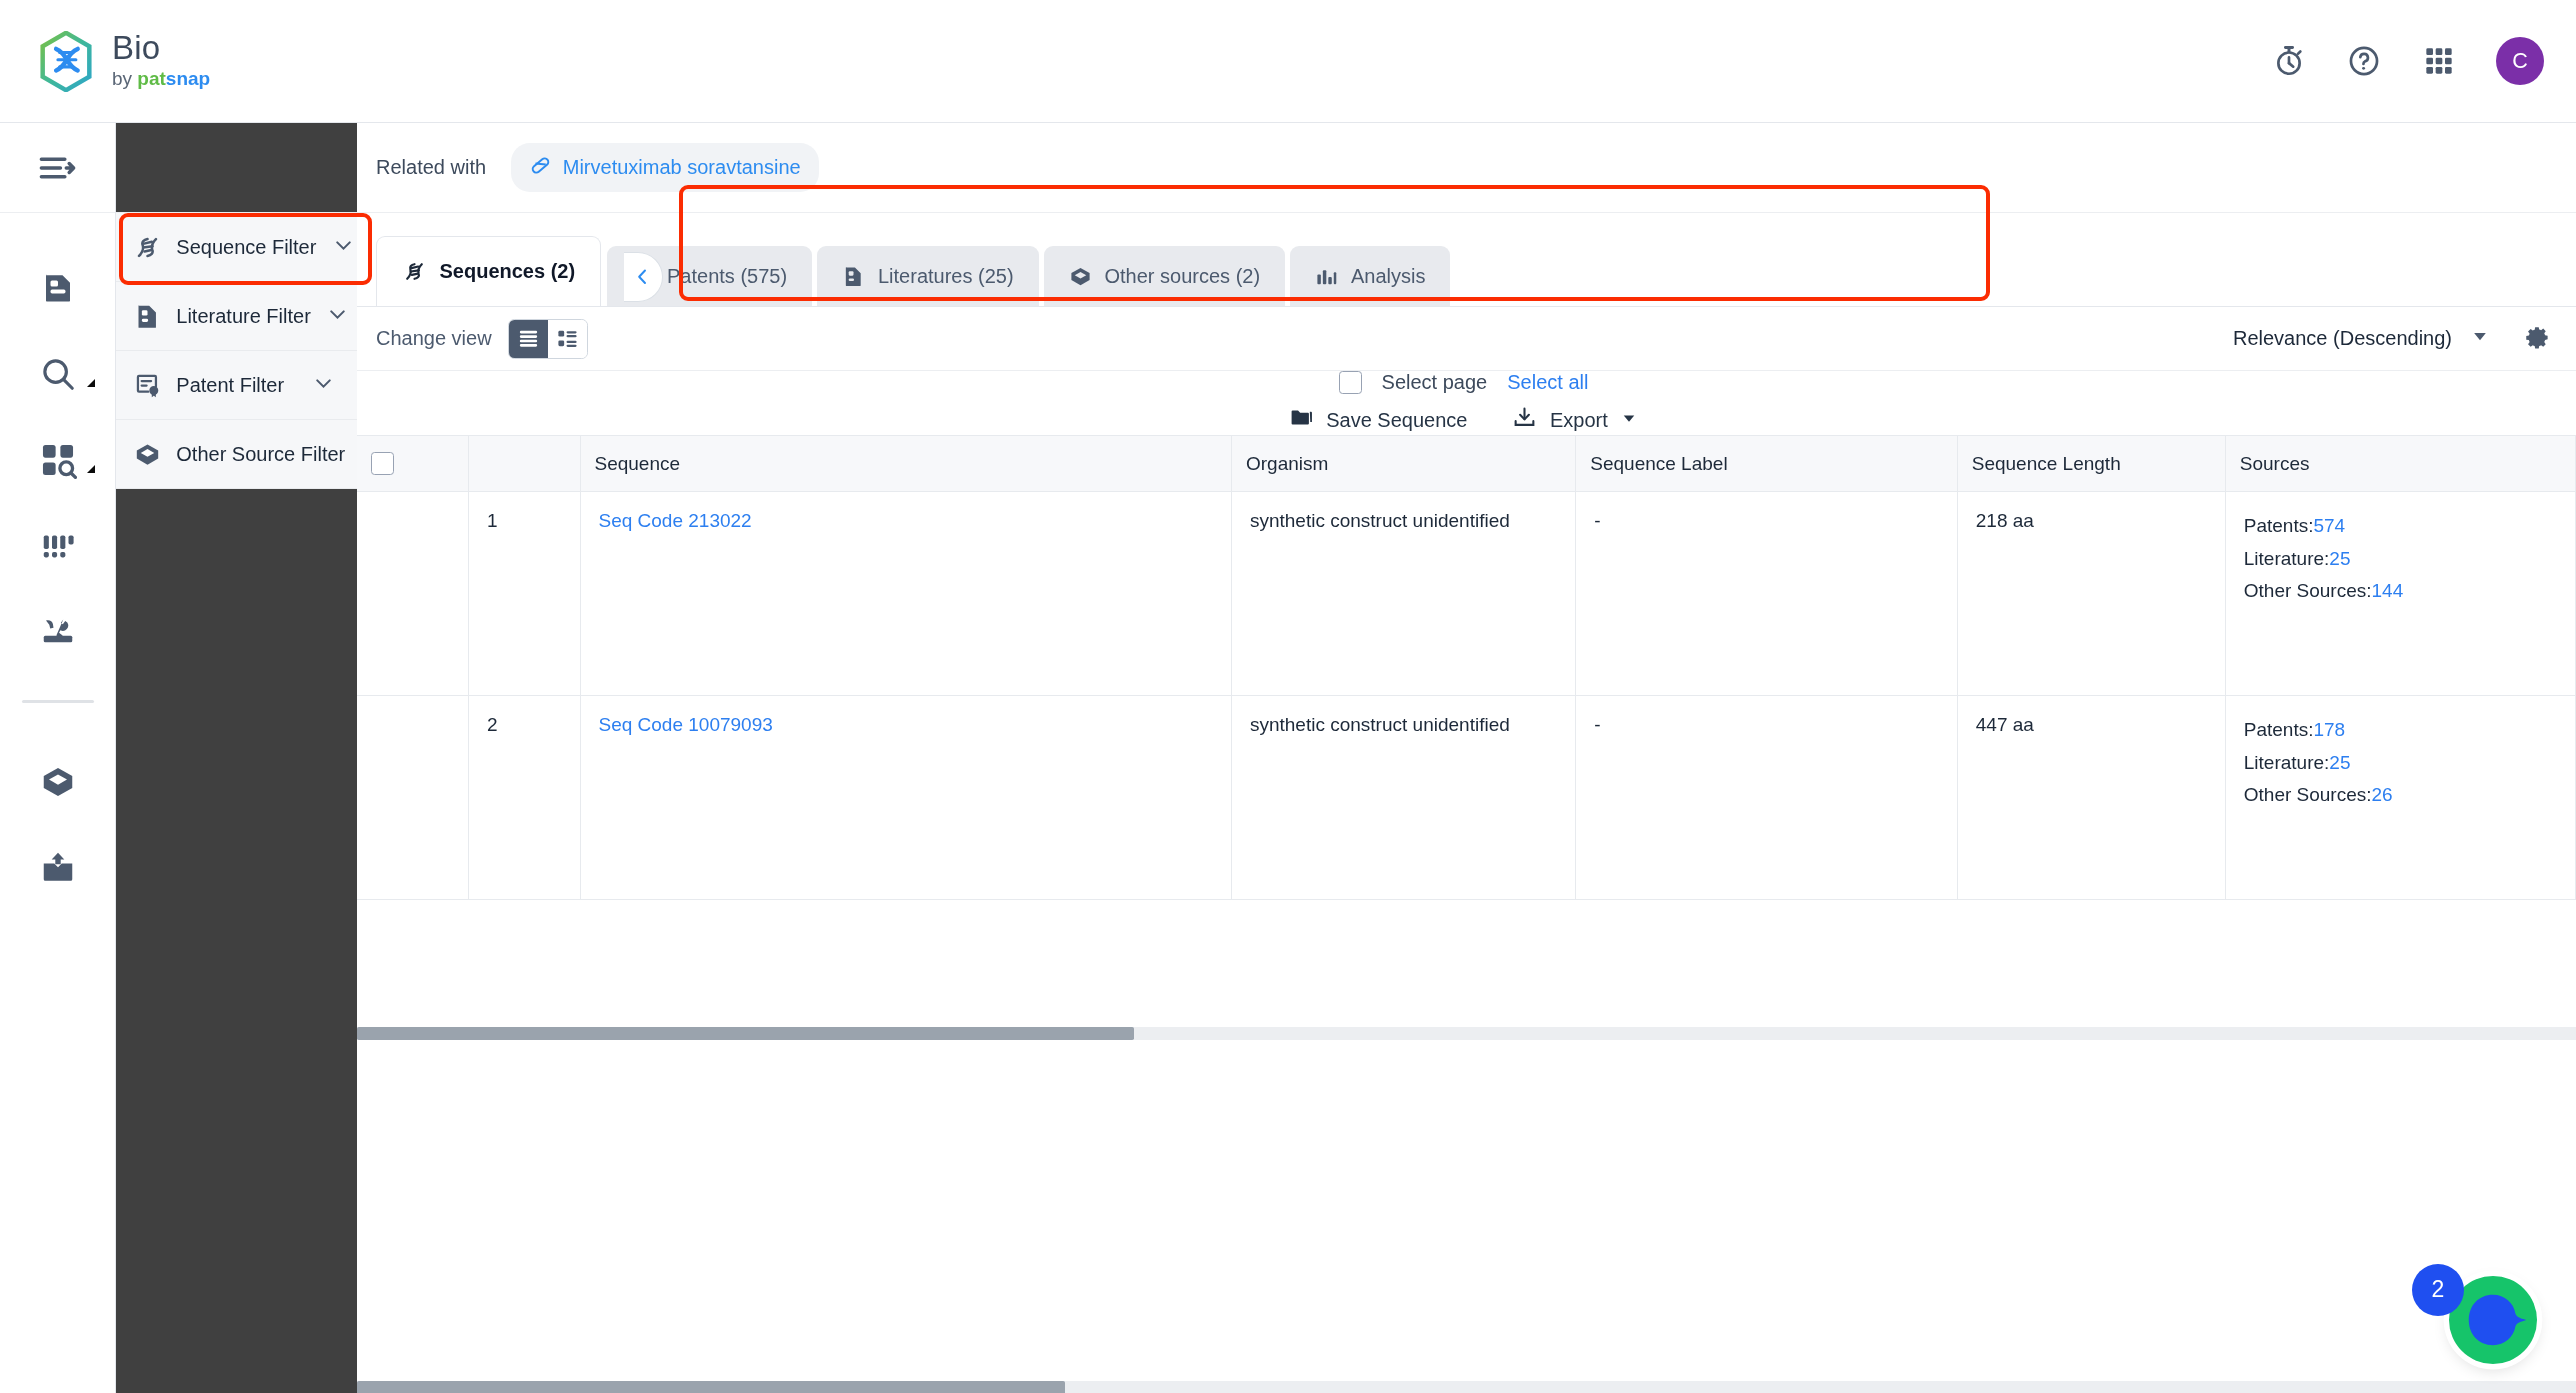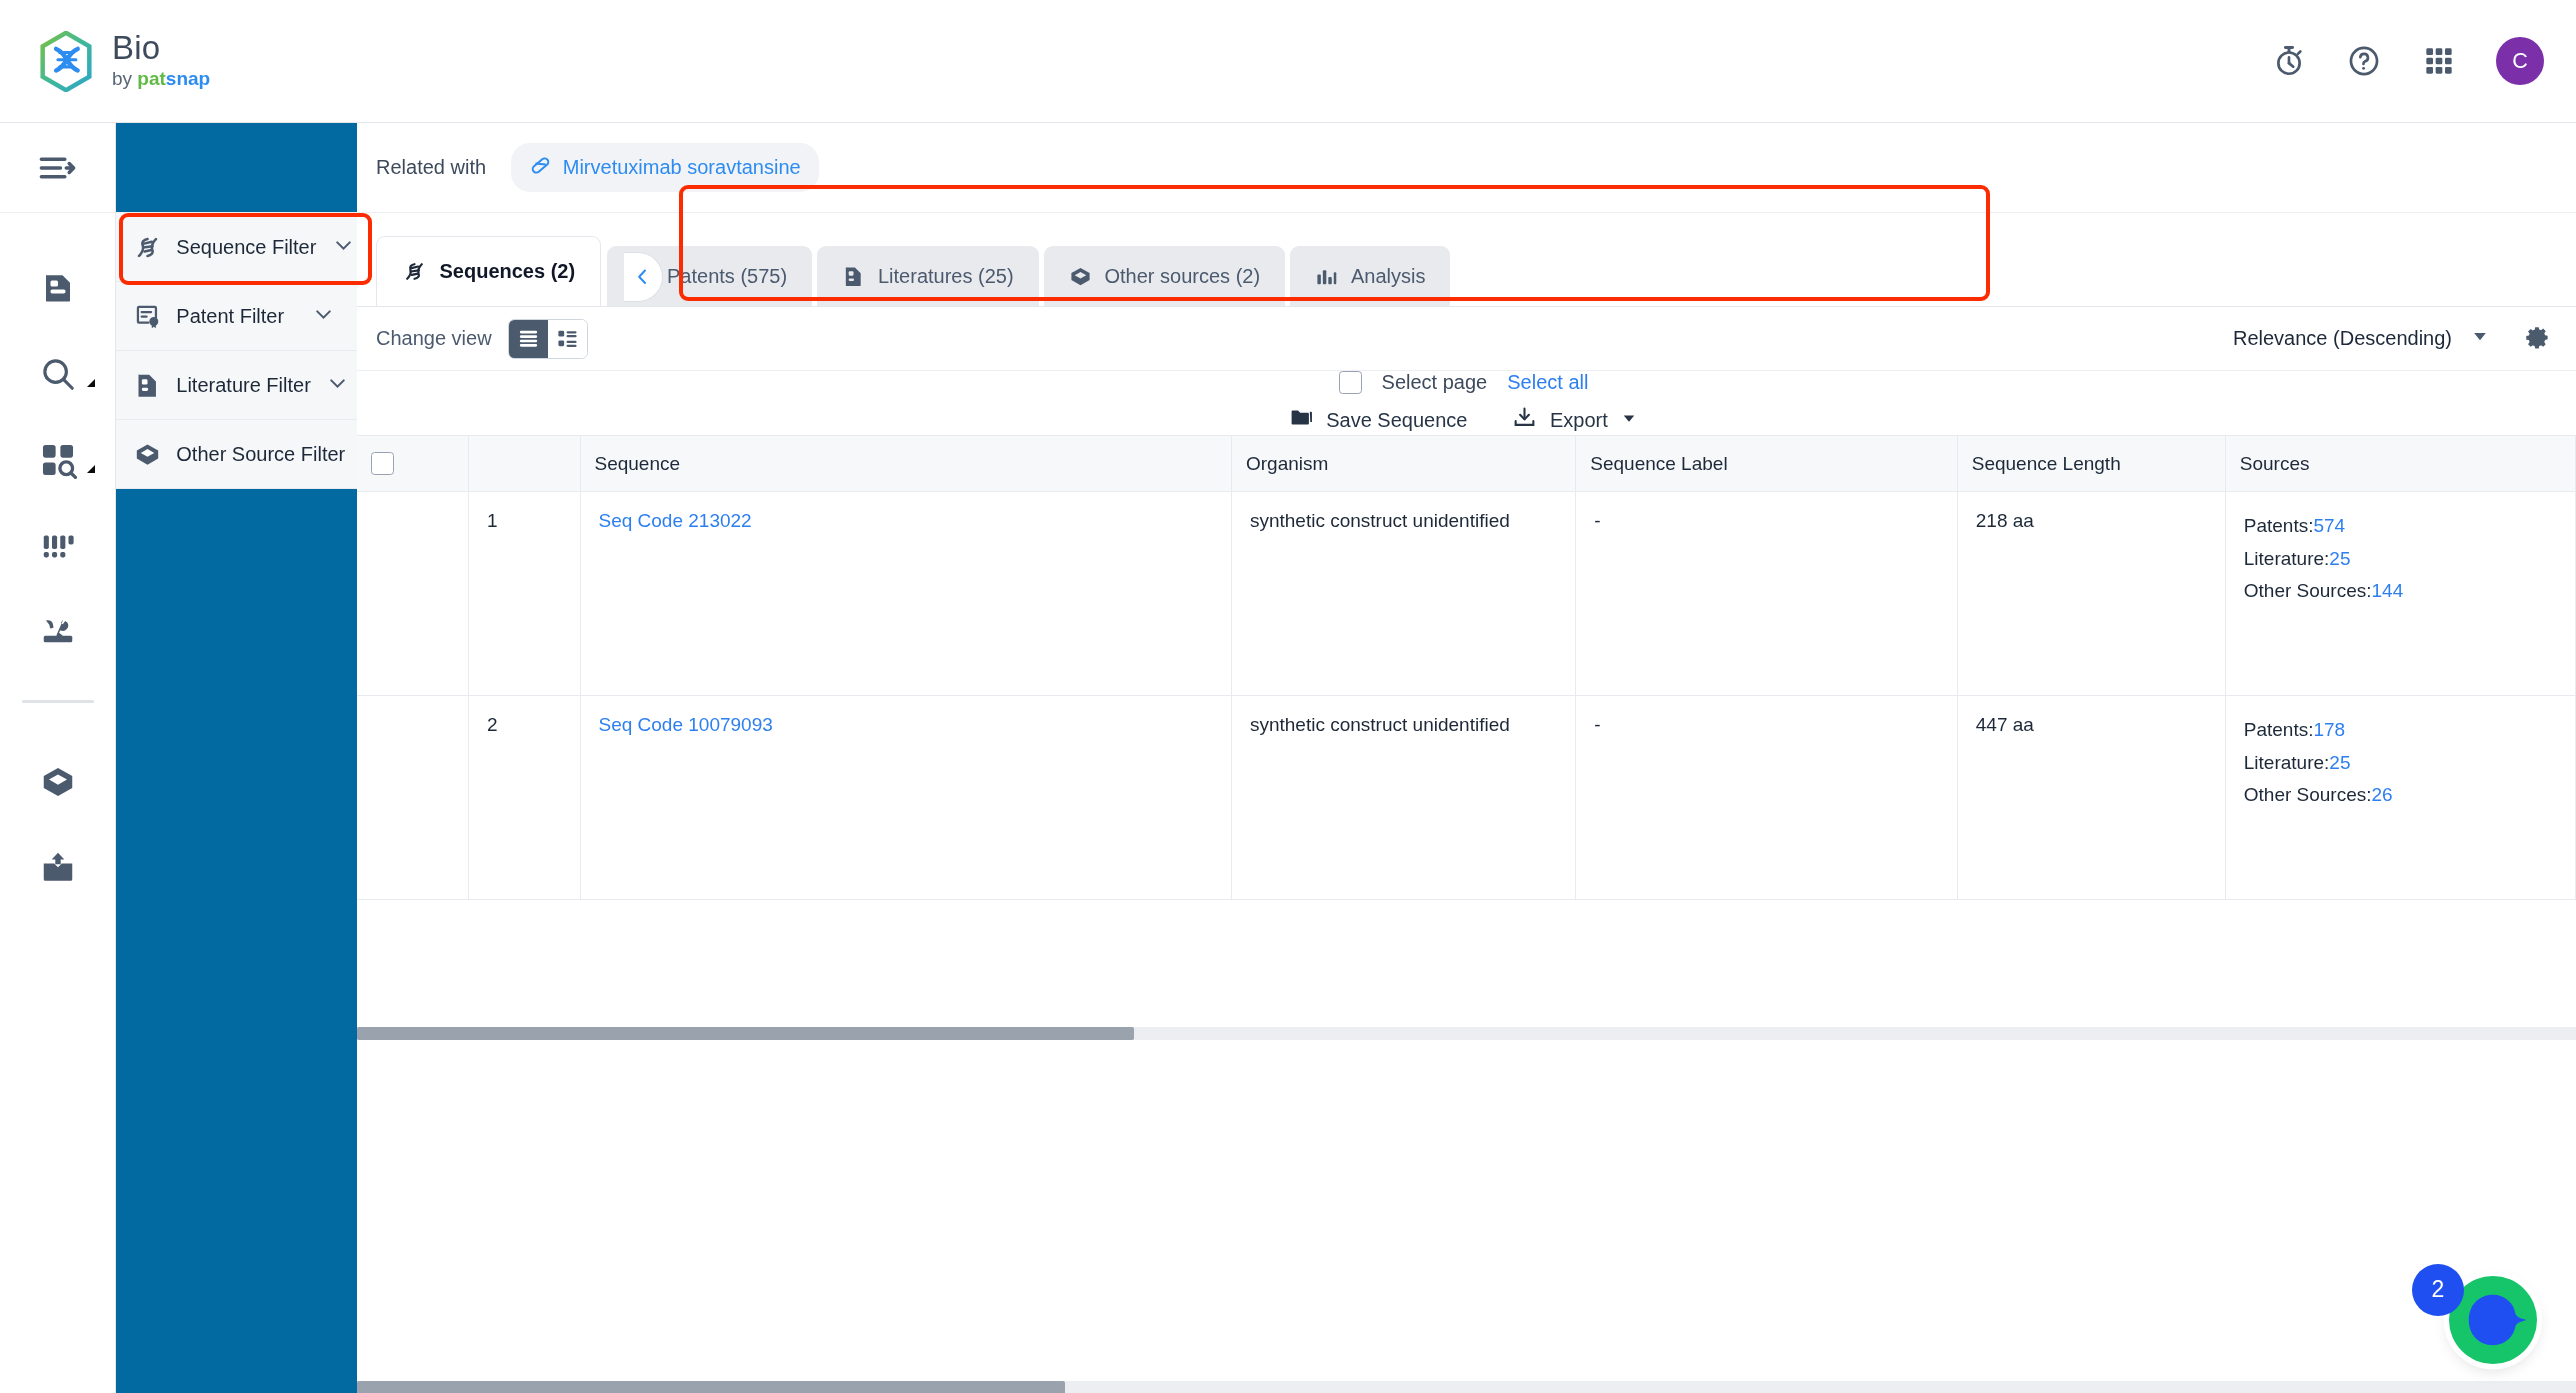--- a/index.html
+++ b/index.html
@@ -49,21 +49,21 @@
   .rail-caret {
     position: absolute; right: 20px; bottom: 30px;
     width: 0; height: 0; border-left: 8px solid transparent;
     border-bottom: 8px solid #0b0b0b;
   }
   .rail-divider { width: 72px; height: 2.7px; background: #dfe2e6; margin: 25px auto 36px; border-radius: 1.8px; }
 
   
   .filter-panel {
     position: absolute; top: 123px; left: 116px; width: 242px; height: 1271px;
-    background: #0369a1; border-right: 0.9px solid #e4e7ec;
+    background: #404040; border-right: 0.9px solid #e4e7ec;
   }
   .filter-panel-head { height: 90px; border-bottom: 0.9px solid #eceef1; }
   .filter-row {
     height: 69px; display: flex; align-items: center; gap: 14.3px;
     padding: 0 21.5px 0 16px; border-bottom: 0.9px solid #e9ebee; cursor: pointer; background: #f6f7f9;
   }
   .filter-row .ficon { width: 30px; height: 30px; color: #4c5a6e; flex: none; display:flex; align-items:center; justify-content:center;}
   .filter-row .flabel { font-size: 20px; color: #1d2939; white-space: nowrap; flex: 1; }
   .filter-row .fchev { color: #4c5a6e; flex: none; }
 
@@ -304,44 +304,44 @@
       <span class="flabel">Sequence Filter</span>
       <span class="fchev">
         <svg width="25" height="25" viewBox="0 0 24 24" fill="none" stroke="#4c5a6e" stroke-width="2" stroke-linecap="round">
             <path d="M6 9 l6 6 6-6"></path>
           </svg>
       </span>
     </div>
 
     <div class="filter-row">
       <span class="ficon">
+        <svg width="27" height="27" viewBox="0 0 24 24" fill="#4c5a6e">
+          <path d="M4.5 2.5h9l6 6v13a.5.5 0 0 1-.5.5H4.5a.5.5 0 0 1-.5-.5v-19a.5.5 0 0 1 .5-.5z"></path>
+          <rect x="7" y="6.5" width="5" height="4.6" rx="1.1" fill="#fff"></rect>
+          <rect x="7" y="14" width="5.5" height="2.8" rx="1.2" fill="#fff"></rect>
+        </svg>
+      </span>
+      <span class="flabel">Literature Filter</span>
+      <span class="fchev">
+        <svg width="25" height="25" viewBox="0 0 24 24" fill="none" stroke="#4c5a6e" stroke-width="2" stroke-linecap="round">
+            <path d="M6 9 l6 6 6-6"></path>
+          </svg>
+      </span>
+    </div>
+
+    <div class="filter-row">
+      <span class="ficon">
         <svg width="27" height="27" viewBox="0 0 24 24" fill="none" stroke="#4c5a6e" stroke-width="2">
           <path d="M19.5 12.8V4.4a.9.9 0 0 0-.9-.9H4.4a.9.9 0 0 0-.9.9v12.2c0 .5.4.9.9.9h8.3" stroke-linecap="round"></path>
           <path d="M6.8 8 h8.4 M6.8 12 h4.4" stroke-linecap="round"></path>
           <circle cx="17.6" cy="16.4" r="3" fill="#4c5a6e"></circle>
           <path d="M15.8 18.6 L15.8 22.4 17.6 21.1 19.4 22.4 19.4 18.6" fill="#4c5a6e" stroke="none"></path>
         </svg>
       </span>
       <span class="flabel">Patent Filter</span>
-      <span class="fchev">
-        <svg width="25" height="25" viewBox="0 0 24 24" fill="none" stroke="#4c5a6e" stroke-width="2" stroke-linecap="round">
-            <path d="M6 9 l6 6 6-6"></path>
-          </svg>
-      </span>
-    </div>
-
-    <div class="filter-row">
-      <span class="ficon">
-        <svg width="27" height="27" viewBox="0 0 24 24" fill="#4c5a6e">
-          <path d="M4.5 2.5h9l6 6v13a.5.5 0 0 1-.5.5H4.5a.5.5 0 0 1-.5-.5v-19a.5.5 0 0 1 .5-.5z"></path>
-          <rect x="7" y="6.5" width="5" height="4.6" rx="1.1" fill="#fff"></rect>
-          <rect x="7" y="14" width="5.5" height="2.8" rx="1.2" fill="#fff"></rect>
-        </svg>
-      </span>
-      <span class="flabel">Literature Filter</span>
       <span class="fchev">
         <svg width="25" height="25" viewBox="0 0 24 24" fill="none" stroke="#4c5a6e" stroke-width="2" stroke-linecap="round">
             <path d="M6 9 l6 6 6-6"></path>
           </svg>
       </span>
     </div>
 
     <div class="filter-row">
       <span class="ficon">
         <svg width="27" height="27" viewBox="0 0 24 24" fill="#4c5a6e">

